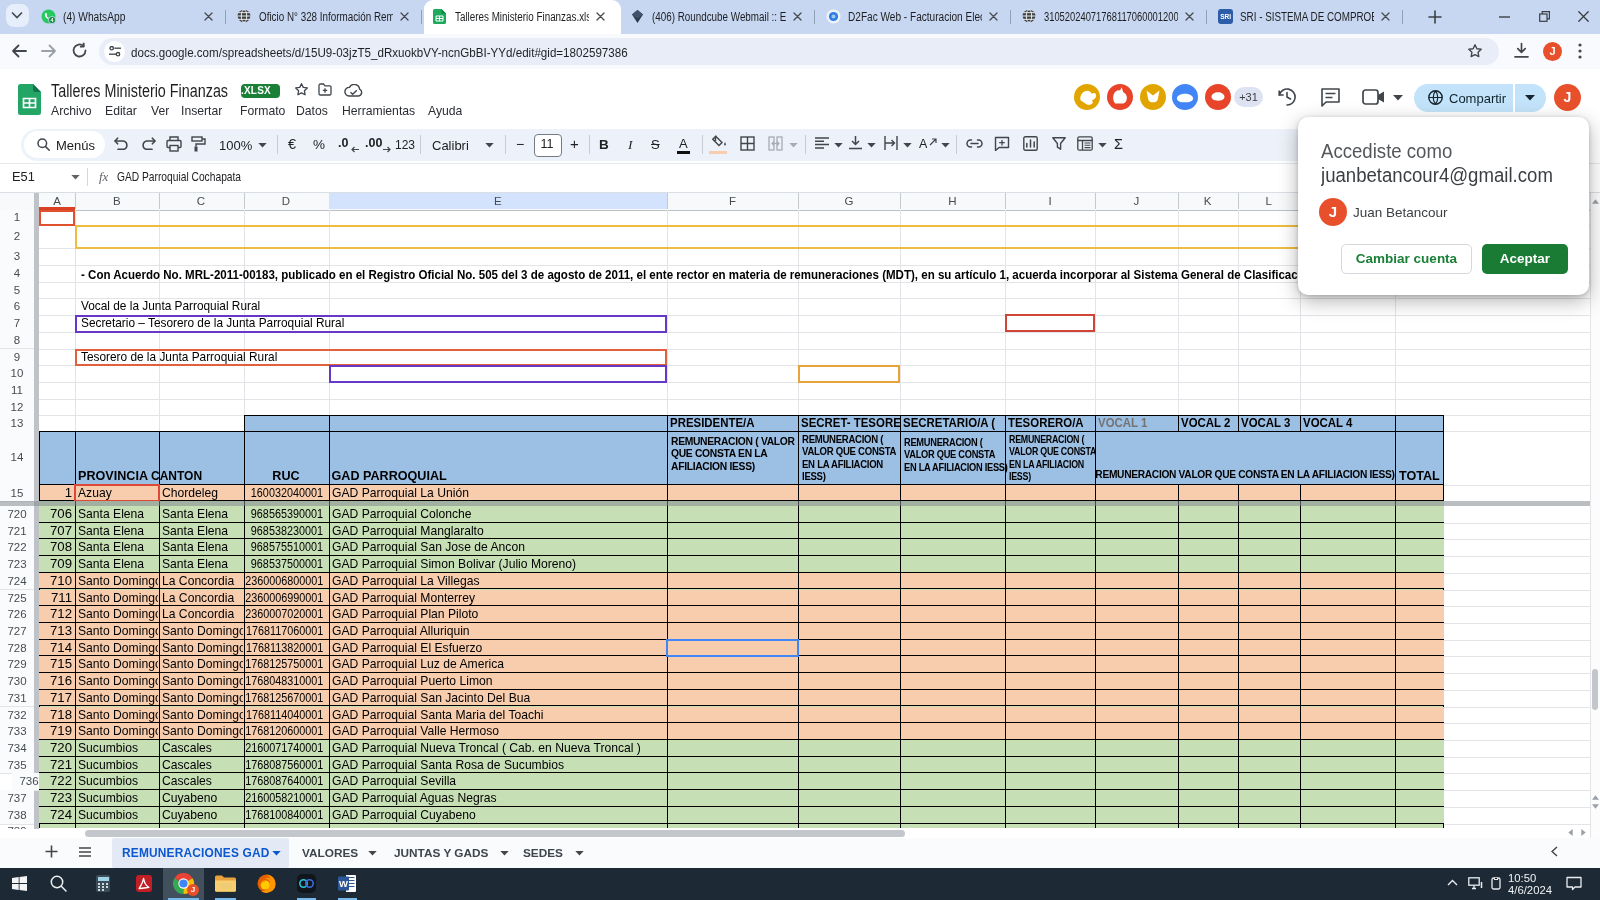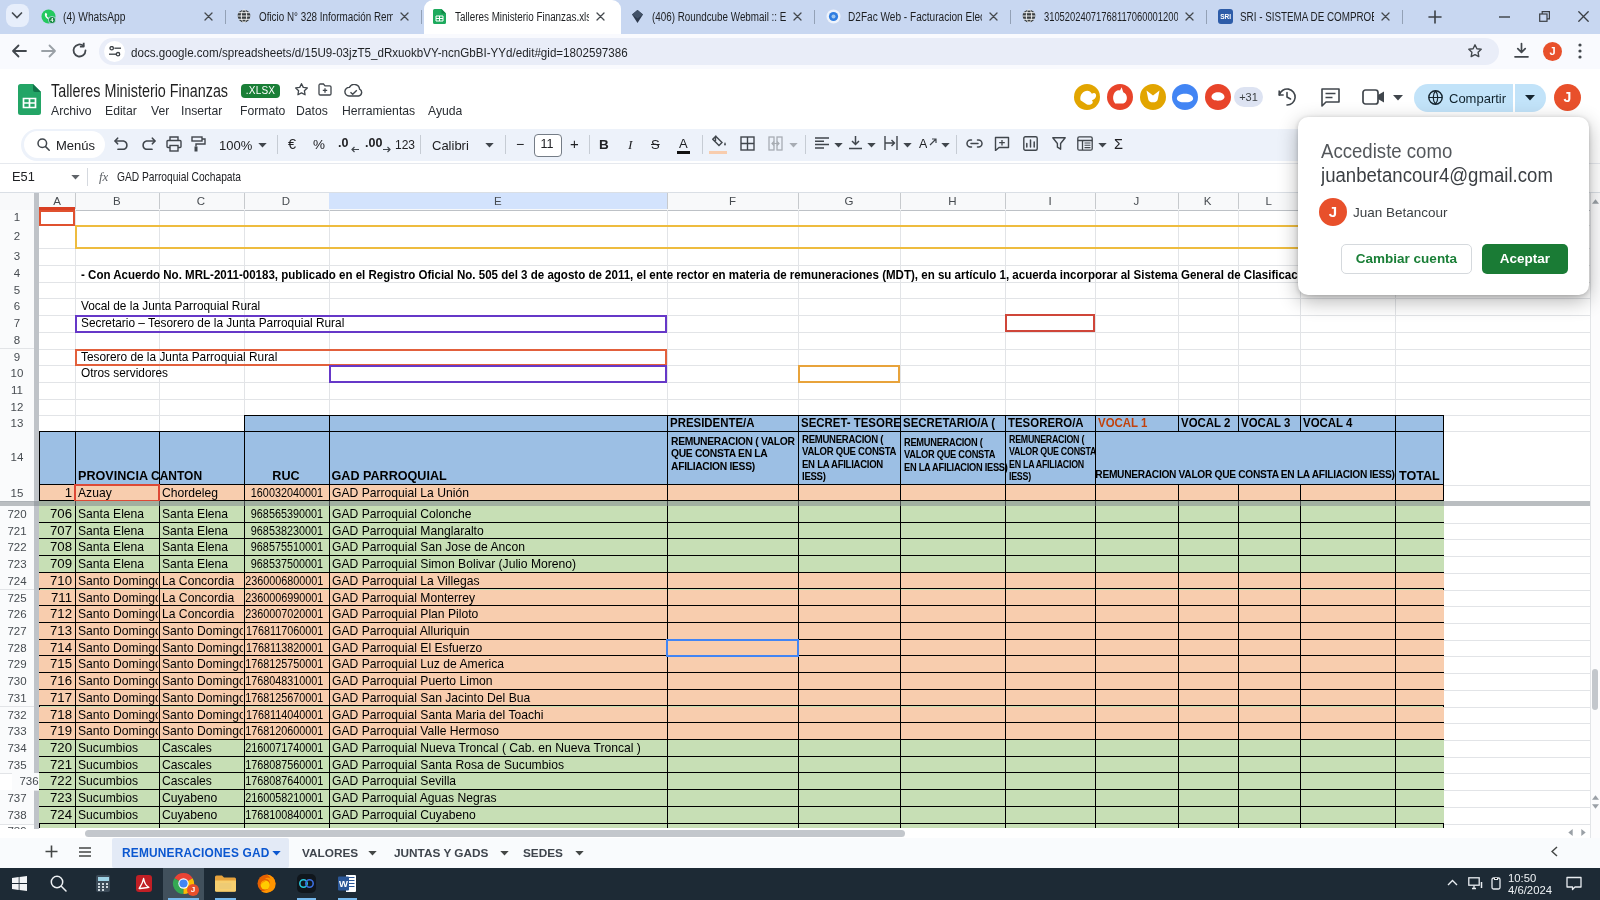--- a/index.html
+++ b/index.html
@@ -128,21 +128,21 @@
     <circle cx="2" cy="14" r="1.6" fill="#42474d"></circle>
   </svg>
 <div class="a" style="left:0;top:69px;width:1600px;height:59px;background:#fff"></div>
 <svg class="a" style="left:18px;top:84px" width="23" height="31" viewBox="0 0 23 31">
     <path d="M2.5 0 H15 L23 8 V28.5 A2.5 2.5 0 0 1 20.5 31 H2.5 A2.5 2.5 0 0 1 0 28.5 V2.5 A2.5 2.5 0 0 1 2.5 0 Z" fill="#23a566"></path>
     <path d="M15 0 L23 8 H17 A2 2 0 0 1 15 6 Z" fill="#11734a"></path>
     <path d="M5.5 14.5 h12 v9 h-12 Z" fill="none" stroke="#fff" stroke-width="1.7"></path>
     <path d="M5.5 19 h12 M11.5 14.5 v9" stroke="#fff" stroke-width="1.7"></path>
   </svg>
 <div class="a nw" style="left:51px;top:81px;font-size:17.5px;color:#1f1f1f"><span style="display:inline-block;transform:scaleX(.82);transform-origin:0 0;white-space:nowrap">Talleres Ministerio Finanzas</span></div>
-<div class="a" style="left:241px;top:84px;width:39px;height:14px;border-radius:4px;background:#1a7f37;color:#fff;font-size:10px;font-weight:normal;text-align:center;line-height:14px;letter-spacing:0.2px">.XLSX</div>
+<div class="a" style="left:241px;top:84px;width:39px;height:14px;border-radius:4px;background:#1a7f37;color:#fff;font-size:10px;font-weight:bold;line-height:14px;letter-spacing:0.2px">.XLSX</div>
 <svg class="a" style="left:294px;top:82px" width="15" height="15" viewBox="0 0 16 16">
     <path d="M8 1.8 L9.9 5.7 L14.2 6.3 L11.1 9.3 L11.8 13.6 L8 11.6 L4.2 13.6 L4.9 9.3 L1.8 6.3 L6.1 5.7 Z" fill="none" stroke="#40464c" stroke-width="1.4" stroke-linejoin="round"></path>
   </svg>
 <svg class="a" style="left:318px;top:83px" width="14" height="13" viewBox="0 0 14 13">
     <path d="M1 2.3 A1.3 1.3 0 0 1 2.3 1 H5.5 L7 2.8 H11.7 A1.3 1.3 0 0 1 13 4.1 V10.7 A1.3 1.3 0 0 1 11.7 12 H2.3 A1.3 1.3 0 0 1 1 10.7 Z" fill="none" stroke="#40464c" stroke-width="1.3"></path>
     <path d="M7 5.2 V9.8 M4.8 7.4 H9.2" stroke="#40464c" stroke-width="1.3"></path>
   </svg>
 <svg class="a" style="left:344px;top:84px" width="19" height="13" viewBox="0 0 19 13">
     <path d="M5 12 A4.3 4.3 0 0 1 5.4 3.4 A5.4 5.4 0 0 1 15.6 5.2 A3.6 3.6 0 0 1 14.6 12 Z" fill="none" stroke="#40464c" stroke-width="1.4"></path>
     <path d="M6.5 8.2 L8.7 10.2 L12.8 6.2" fill="none" stroke="#40464c" stroke-width="1.4"></path>
@@ -445,21 +445,21 @@
 <div class="a" style="left:1005px;top:222.2px;width:1px;height:16.3px;background:#000"></div>
 <div class="a" style="left:1095px;top:222.2px;width:1px;height:16.3px;background:#000"></div>
 <div class="a" style="left:1177.5px;top:222.2px;width:1px;height:16.3px;background:#000"></div>
 <div class="a" style="left:1237.5px;top:222.2px;width:1px;height:16.3px;background:#000"></div>
 <div class="a" style="left:1300px;top:222.2px;width:1px;height:16.3px;background:#000"></div>
 <div class="a" style="left:1395px;top:222.2px;width:1px;height:16.3px;background:#000"></div>
 <div class="a nw" style="left:670px;top:222.2px;width:128px;height:16px;font-size:12.3px;font-weight:bold;color:#000;line-height:17.5px;"><span style="display:inline-block;transform:scaleX(.93);transform-origin:0 0;white-space:nowrap">PRESIDENTE/A</span></div>
 <div class="a nw" style="left:801px;top:222.2px;width:99px;height:16px;font-size:12.3px;font-weight:bold;color:#000;line-height:17.5px;"><span style="display:inline-block;transform:scaleX(.93);transform-origin:0 0;white-space:nowrap">SECRET- TESORERO</span></div>
 <div class="a nw" style="left:903px;top:222.2px;width:102px;height:16px;font-size:12.3px;font-weight:bold;color:#000;line-height:17.5px;"><span style="display:inline-block;transform:scaleX(.93);transform-origin:0 0;white-space:nowrap">SECRETARIO/A (</span></div>
 <div class="a nw" style="left:1008px;top:222.2px;width:87px;height:16px;font-size:12.3px;font-weight:bold;color:#000;line-height:17.5px;"><span style="display:inline-block;transform:scaleX(.93);transform-origin:0 0;white-space:nowrap">TESORERO/A</span></div>
-<div class="a nw" style="left:1098px;top:222.2px;width:79.5px;height:16px;font-size:12.3px;font-weight:bold;color:#c2410c;line-height:17.5px;"><span style="display:inline-block;transform:scaleX(.93);transform-origin:0 0;white-space:nowrap">VOCAL 1</span></div>
+<div class="a nw" style="left:1098px;top:222.2px;width:79.5px;height:16px;font-size:12.3px;font-weight:bold;color:#737373;line-height:17.5px;"><span style="display:inline-block;transform:scaleX(.93);transform-origin:0 0;white-space:nowrap">VOCAL 1</span></div>
 <div class="a nw" style="left:1180.5px;top:222.2px;width:57.0px;height:16px;font-size:12.3px;font-weight:bold;color:#000;line-height:17.5px;"><span style="display:inline-block;transform:scaleX(.93);transform-origin:0 0;white-space:nowrap">VOCAL 2</span></div>
 <div class="a nw" style="left:1240.5px;top:222.2px;width:59.5px;height:16px;font-size:12.3px;font-weight:bold;color:#000;line-height:17.5px;"><span style="display:inline-block;transform:scaleX(.93);transform-origin:0 0;white-space:nowrap">VOCAL 3</span></div>
 <div class="a nw" style="left:1303px;top:222.2px;width:92px;height:16px;font-size:12.3px;font-weight:bold;color:#000;line-height:17.5px;"><span style="display:inline-block;transform:scaleX(.93);transform-origin:0 0;white-space:nowrap">VOCAL 4</span></div>
 <div class="a" style="left:39px;top:238.5px;width:1404.5px;height:53.7px;background:#9cbfe4;border:1px solid #000;box-sizing:border-box"></div>
 <div class="a" style="left:75px;top:238.5px;width:1px;height:53.7px;background:#000"></div>
 <div class="a" style="left:158.5px;top:238.5px;width:1px;height:53.7px;background:#000"></div>
 <div class="a" style="left:243.5px;top:238.5px;width:1px;height:53.7px;background:#000"></div>
 <div class="a" style="left:328.5px;top:238.5px;width:1px;height:53.7px;background:#000"></div>
 <div class="a" style="left:667px;top:238.5px;width:1px;height:53.7px;background:#000"></div>
 <div class="a" style="left:798px;top:238.5px;width:1px;height:53.7px;background:#000"></div>
@@ -498,21 +498,20 @@
       <span class="sqa">160032040001</span>
     </div>
 <div class="a nw" style="left:331.5px;top:292.2px;width:330px;height:16.7px;font-size:13.2px;color:#000;line-height:16.7px"><span class="sq">GAD Parroquial La Unión</span></div>
 <div class="a" style="left:74px;top:291.2px;width:86px;height:18.7px;border:2px solid #dd4936;box-sizing:border-box"></div>
 <div class="a" style="left:39px;top:17.1px;width:36px;height:16.2px;border:2px solid #e0512f;box-sizing:border-box"></div>
 <div class="a" style="left:75px;top:32.9px;width:1368.5px;height:23.3px;border:2px solid #eebc3f;box-sizing:border-box"></div>
 <div class="a nw" style="left:81px;top:74.4px;width:1500px;font-size:13.2px;font-weight:bold;color:#000"><span style="display:inline-block;transform:scaleX(.875);transform-origin:0 50%;white-space:nowrap">- Con Acuerdo No. MRL-2011-00183, publicado en el Registro Oficial No. 505 del 3 de agosto de 2011, el ente rector en materia de remuneraciones (MDT), en su artículo 1, acuerda incorporar al Sistema General de Clasificación y Remuneraciones del Sector Público</span></div>
 <div class="a nw" style="left:81px;top:105.8px;width:600px;height:16.8px;font-size:13.4px;color:#000;line-height:16.8px"><span class="sq87">Vocal de la Junta Parroquial Rural</span></div>
 <div class="a nw" style="left:81px;top:122.6px;width:600px;height:16.7px;font-size:13.4px;color:#000;line-height:16.7px"><span class="sq87">Secretario – Tesorero de la Junta Parroquial Rural</span></div>
 <div class="a nw" style="left:81px;top:156.0px;width:600px;height:16.7px;font-size:13.4px;color:#000;line-height:16.7px"><span class="sq87">Tesorero de la Junta Parroquial Rural</span></div>
-<div class="a nw" style="left:81px;top:172.7px;width:600px;height:16.7px;font-size:13.4px;color:#000;line-height:16.7px"><span class="sq87">Otros servidores</span></div>
 <div class="a" style="left:75px;top:122.6px;width:592px;height:17.7px;border:2px solid #6638c8;box-sizing:border-box"></div>
 <div class="a" style="left:75px;top:156.0px;width:592px;height:17.7px;border:2px solid #e2603c;box-sizing:border-box"></div>
 <div class="a" style="left:328.5px;top:172.7px;width:338.5px;height:17.7px;border:2px solid #6638c8;box-sizing:border-box"></div>
 <div class="a" style="left:798px;top:172.7px;width:102px;height:17.7px;border:2px solid #e8a33b;box-sizing:border-box"></div>
 <div class="a" style="left:1005px;top:121.6px;width:90px;height:17.7px;border:2.5px solid #cf4639;box-sizing:border-box"></div>
 <div class="a" style="left:39px;top:308.9px;width:1404.5px;height:327.1px;border-left:1px solid #000;border-right:1px solid #000;box-sizing:border-box;background:#c7dfb5"></div>
 <div class="a" style="left:39px;top:308.9px;width:1404.5px;height:21.2px;background:#c7dfb5;border-bottom:1px solid #000;box-sizing:border-box"></div>
 <div class="a" style="left:39px;top:330.1px;width:1404.5px;height:16.7px;background:#c7dfb5;border-bottom:1px solid #000;box-sizing:border-box"></div>
 <div class="a" style="left:39px;top:346.8px;width:1404.5px;height:16.7px;background:#c7dfb5;border-bottom:1px solid #000;box-sizing:border-box"></div>
 <div class="a" style="left:39px;top:363.6px;width:1404.5px;height:16.7px;background:#c7dfb5;border-bottom:1px solid #000;box-sizing:border-box"></div>

